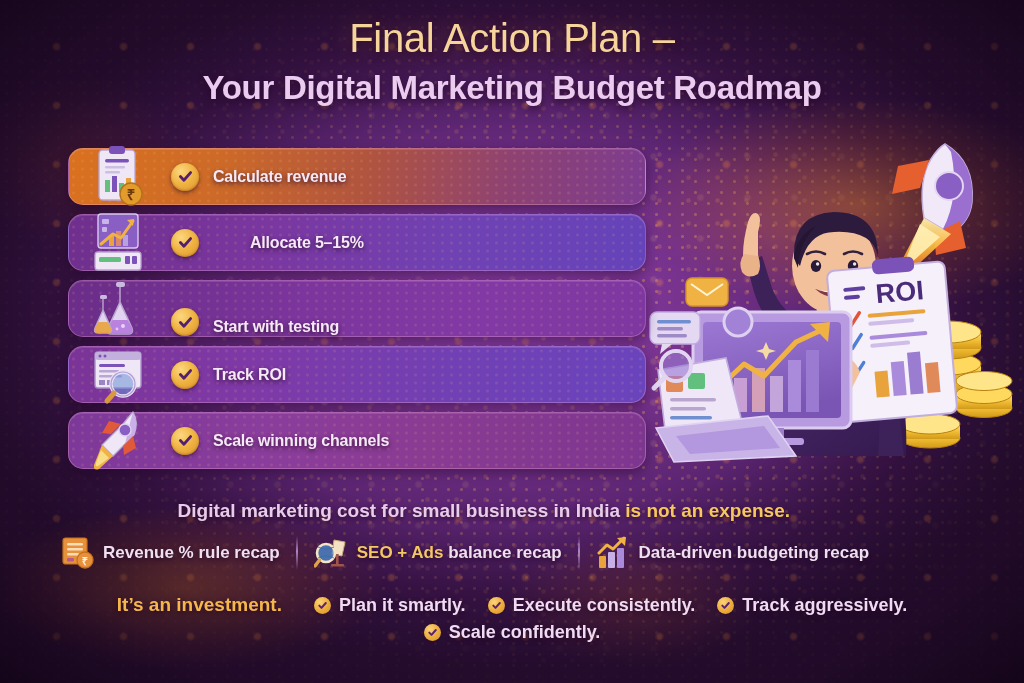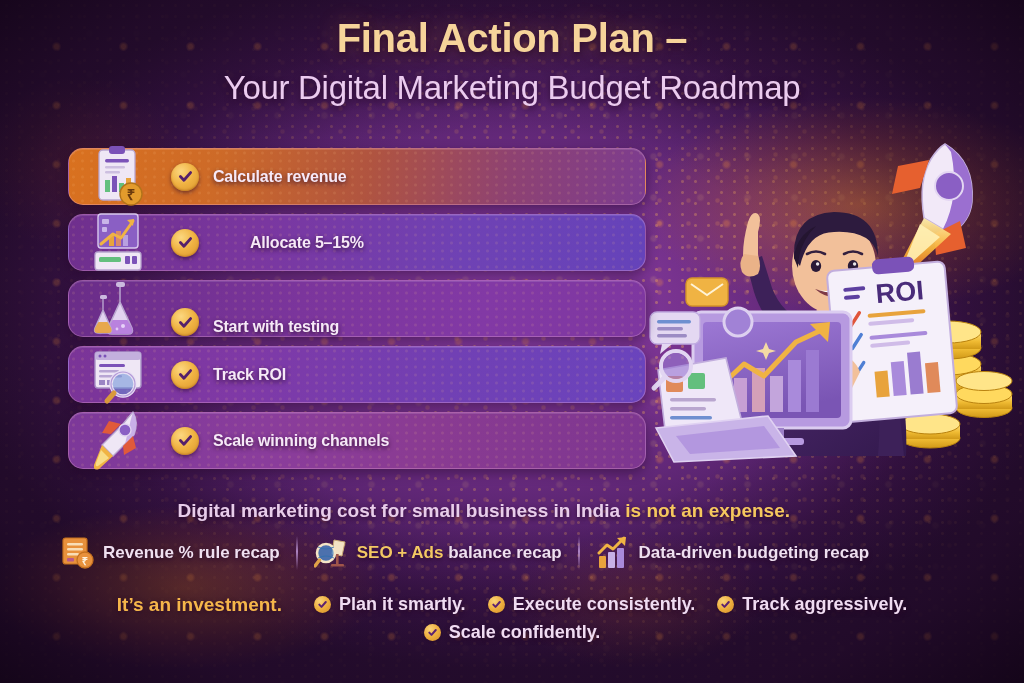--- a/index.html
+++ b/index.html
@@ -46,26 +46,26 @@
     opacity:.5;
   }
   .bg-vignette{
     background:
       radial-gradient(ellipse 74% 76% at 50% 48%, rgba(0,0,0,0) 38%, rgba(25,6,28,.48) 76%, rgba(16,3,20,.93) 100%);
   }
 
   
   #header{ position:absolute; left:0; top:16px; width:1024px; text-align:center; z-index:6;}
   #title-line1{
-    font-size:40px; font-weight:bold; color:#f6d49a;
+    font-size:40px; font-weight:normal; color:#f6d49a;
     letter-spacing:-.3px;
     text-shadow:0 3px 7px rgba(40,8,40,.85), 0 0 22px rgba(255,175,80,.30);
   }
   #title-line2{
-    font-size:33px; font-weight:normal; color:#ebcbef;
+    font-size:33px; font-weight:bold; color:#ebcbef;
     margin-top:8px; letter-spacing:-.3px;
     text-shadow:0 3px 7px rgba(40,8,40,.85);
   }
 
   
   #checklist{ position:absolute; left:68px; top:148px; width:578px; z-index:6; }
   .bar{
     position:relative;
     height:57px; margin-bottom:9px;
     border-radius:15px;
@@ -129,21 +129,21 @@
   .sep{
     width:2px; height:34px; margin:0 16px;
     background:linear-gradient(180deg, rgba(200,160,230,0) 0%, rgba(206,168,235,.75) 45%, rgba(200,160,230,0) 100%);
     flex:0 0 auto;
   }
 
   
   #cta{
     position:absolute; left:0; top:594px; width:1024px; z-index:6;
   }
-  .cta-line{ display:flex; align-items:flex-start; justify-content:center; gap:22px; margin-bottom:6px; }
+  .cta-line{ display:flex; align-items:flex-end; justify-content:center; gap:22px; margin-bottom:6px; }
   .cta-invest{
     font-size:19px; font-weight:bold; color:#f5b64a;
     text-shadow:0 2px 5px rgba(40,8,40,.85); margin-right:10px;
   }
   .cta-item{ display:flex; align-items:center; gap:8px; }
   .cta-dot{
     width:17px; height:17px; border-radius:50%; flex:0 0 auto;
     background:radial-gradient(circle at 36% 30%, #fbd479 0%, #edae3e 50%, #d38f28 100%);
     box-shadow:0 1px 2px rgba(40,10,40,.5);
     display:flex; align-items:center; justify-content:center;

